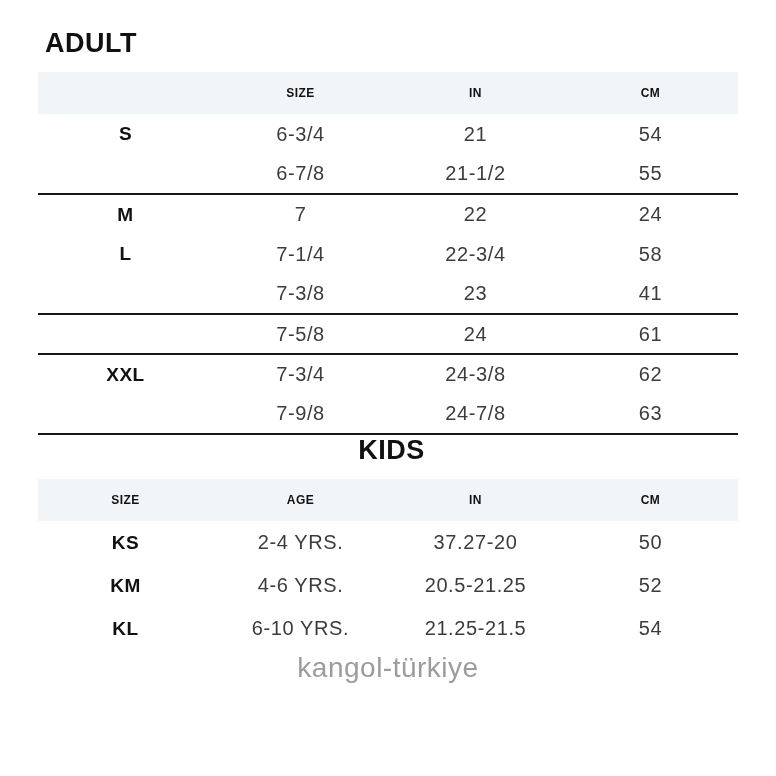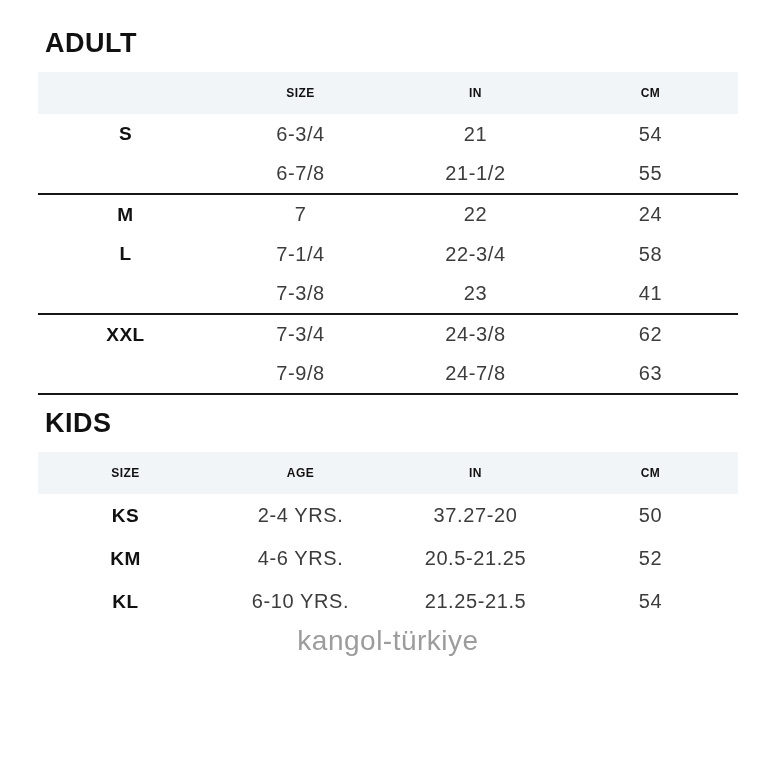--- a/index.html
+++ b/index.html
@@ -50,21 +50,21 @@
   tbody td.row-label {
     font-size: 19px;
     font-weight: 800;
     letter-spacing: 0.5px;
     color: #111111;
   }
   #adult-table tbody tr.group-end td {
     border-bottom: 2.5px solid #161616;
   }
   #kids-table tbody td { height: 43px; }
-  .kids-title { margin-top: 13px; }
+  .kids-title { margin-top: 0; text-align: center; }
   .footer {
     text-align: center;
     font-size: 28px;
     letter-spacing: 0.5px;
     color: #9c9c9c;
     margin-top: 2px;
   }
 </style>
 </head>
 <body>
@@ -106,20 +106,26 @@
           <td>7-1/4</td>
           <td>22-3/4</td>
           <td>58</td>
         </tr>
         <tr class="group-end">
           <td class="row-label"></td>
           <td>7-3/8</td>
           <td>23</td>
           <td>41</td>
         </tr>
+        <tr class="group-end">
+          <td class="row-label"></td>
+          <td>7-5/8</td>
+          <td>24</td>
+          <td>61</td>
+        </tr>
         <tr>
           <td class="row-label">XXL</td>
           <td>7-3/4</td>
           <td>24-3/8</td>
           <td>62</td>
         </tr>
         <tr class="group-end">
           <td class="row-label"></td>
           <td>7-9/8</td>
           <td>24-7/8</td>

